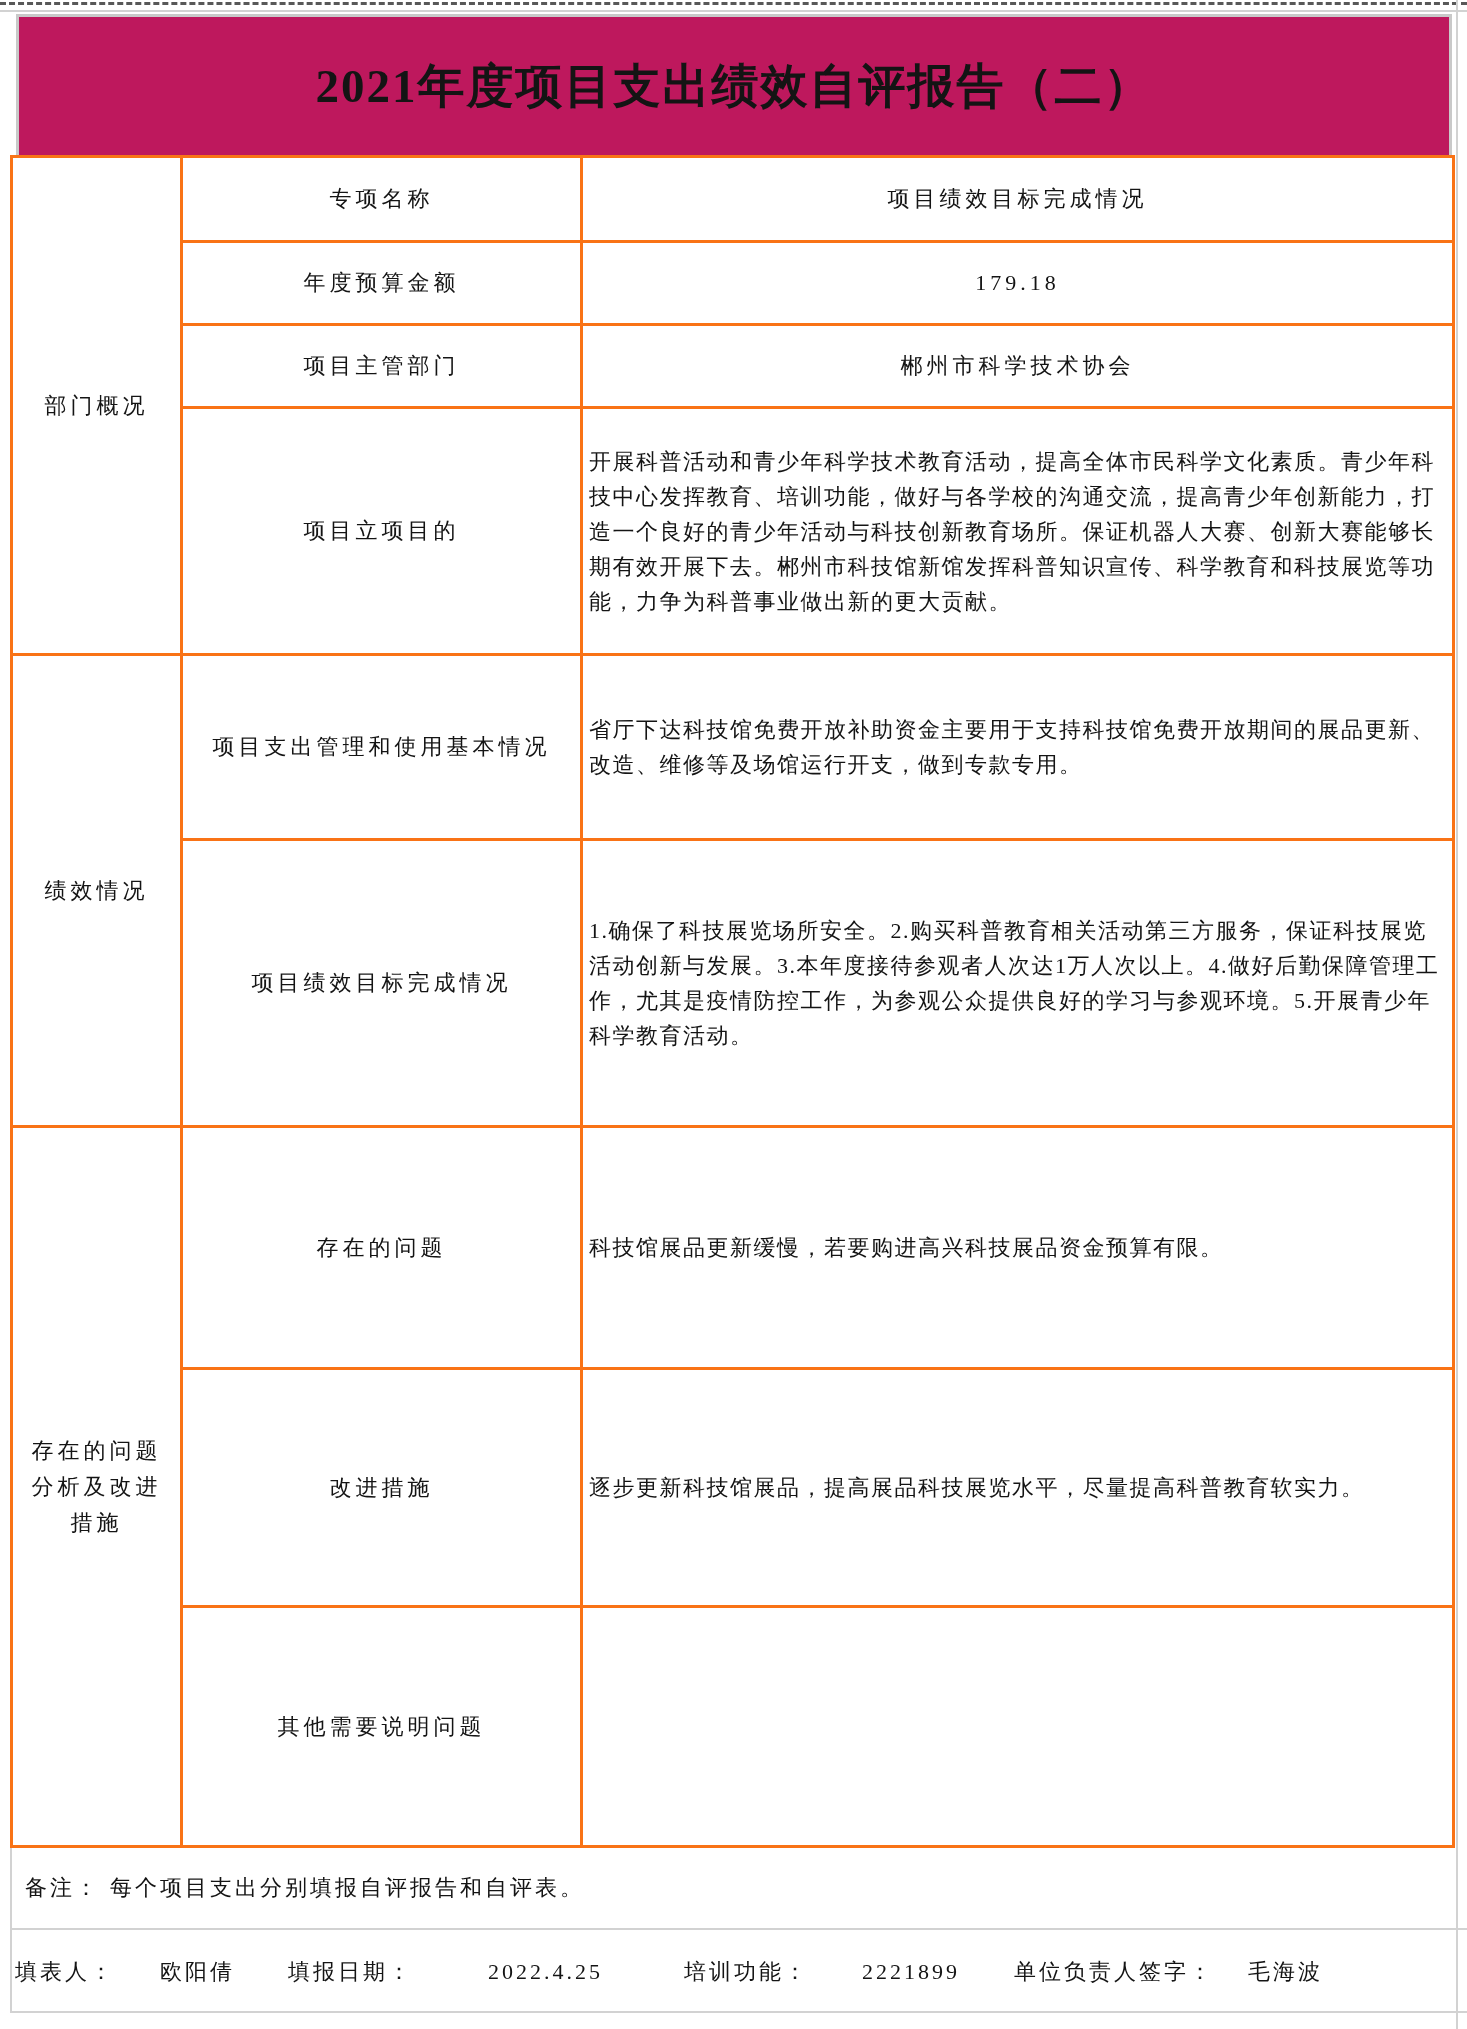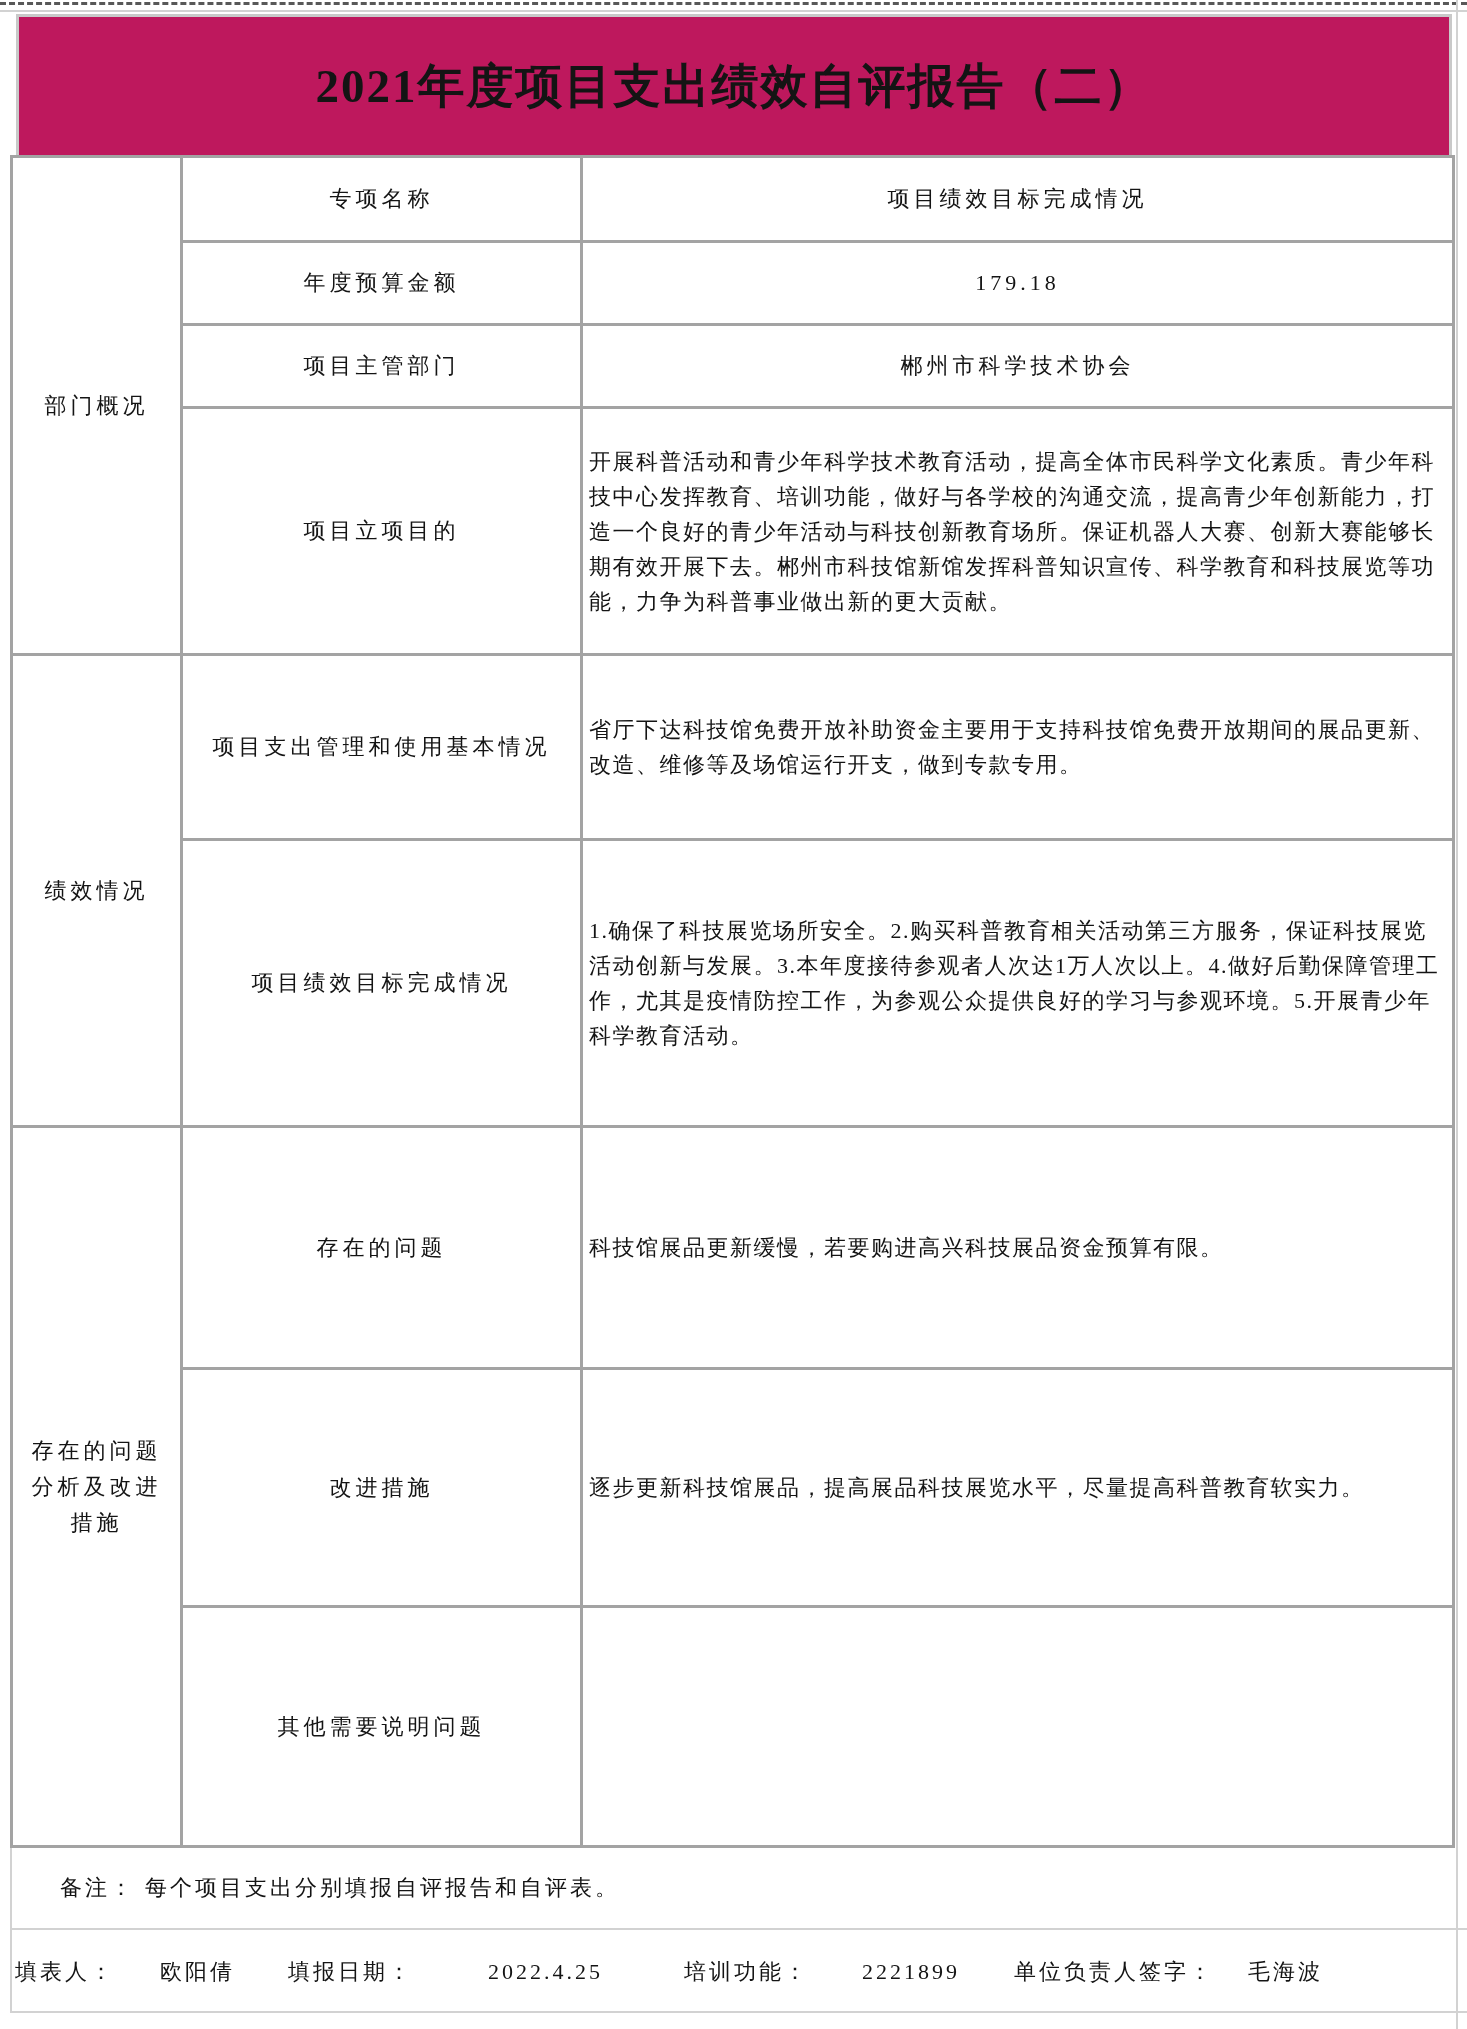--- a/index.html
+++ b/index.html
@@ -29,21 +29,21 @@
   .title-box h1{
     margin:0;font-size:47px;font-weight:700;letter-spacing:2px;
     font-family:"Liberation Serif","DejaVu Serif",serif;
   }
   
   table.report{
     position:absolute;left:10px;top:155px;width:1442px;
     border-collapse:collapse;table-layout:fixed;background:#fff;
   }
   table.report td{
-    border:3px solid #a3a3a3;
+    border:3px solid #f97316;
     font-size:22px;
     vertical-align:middle;
     box-sizing:border-box;
     overflow:hidden;
   }
   td.group{
     text-align:center;letter-spacing:4px;line-height:36px;padding:0 15px;margin-top:16px;
   }
   td.rlabel{
     text-align:center;letter-spacing:4px;padding:0 10px;
@@ -53,21 +53,21 @@
   }
   td.val-p{
     text-align:left;letter-spacing:1.5px;line-height:35px;padding:2px 6px;
   }
   
   .note-row{
     position:absolute;left:10px;top:1845px;width:1447px;height:85px;
     display:flex;align-items:center;
     font-size:22px;letter-spacing:3px;padding-left:15px;box-sizing:border-box;
   }
-  .note-row .note-label{margin-right:10px;margin-left:35px;}
+  .note-row .note-label{margin-right:10px;}
   
   .footer-row{
     position:absolute;left:0;top:1930px;width:1467px;height:83px;
     font-size:22px;letter-spacing:3px;
   }
   .footer-row span{position:absolute;top:50%;transform:translateY(-50%);white-space:nowrap;}
   .f-preparer-label{left:15px;}
   .f-preparer{left:160px;}
   .f-date-label{left:288px;}
   .f-date{left:488px;}

